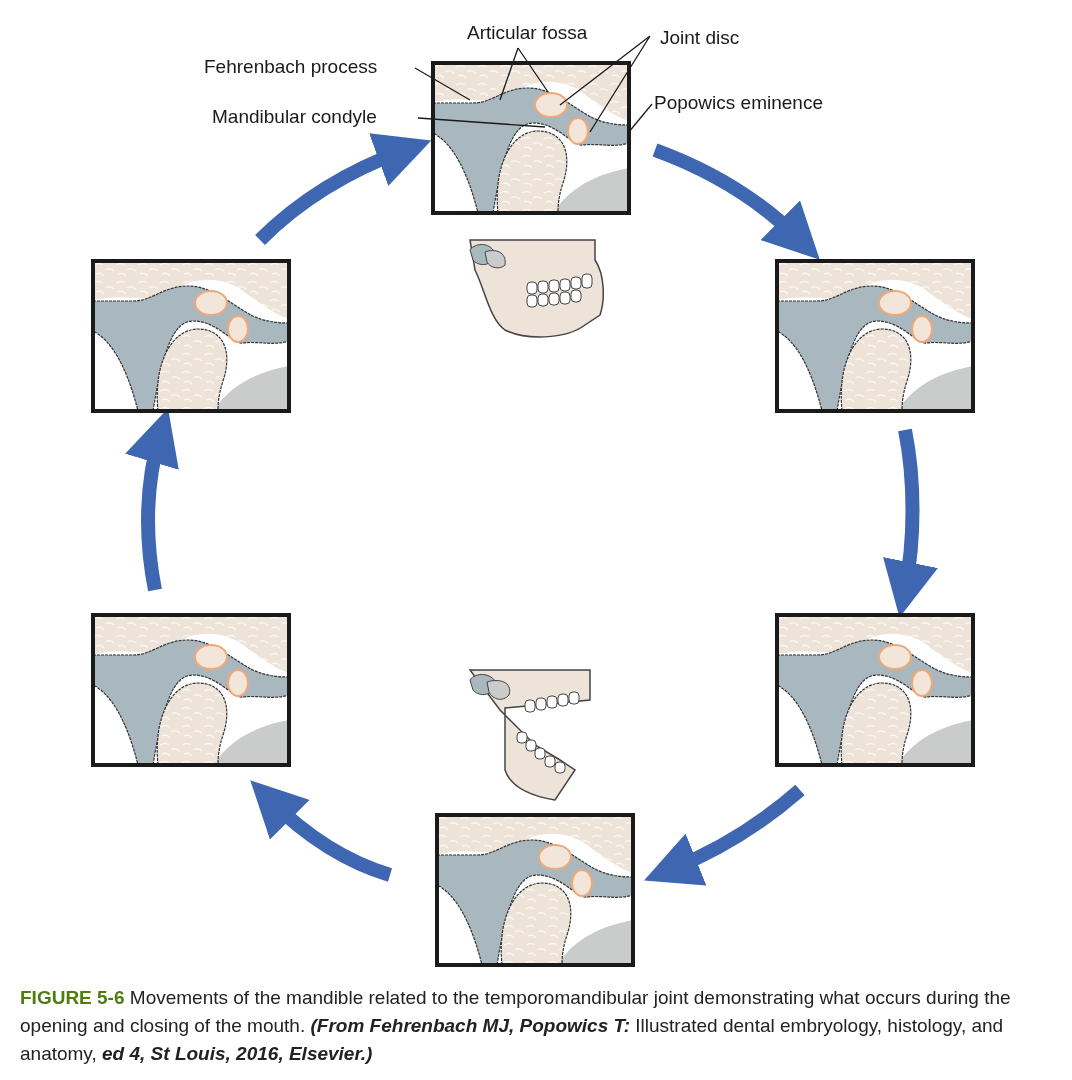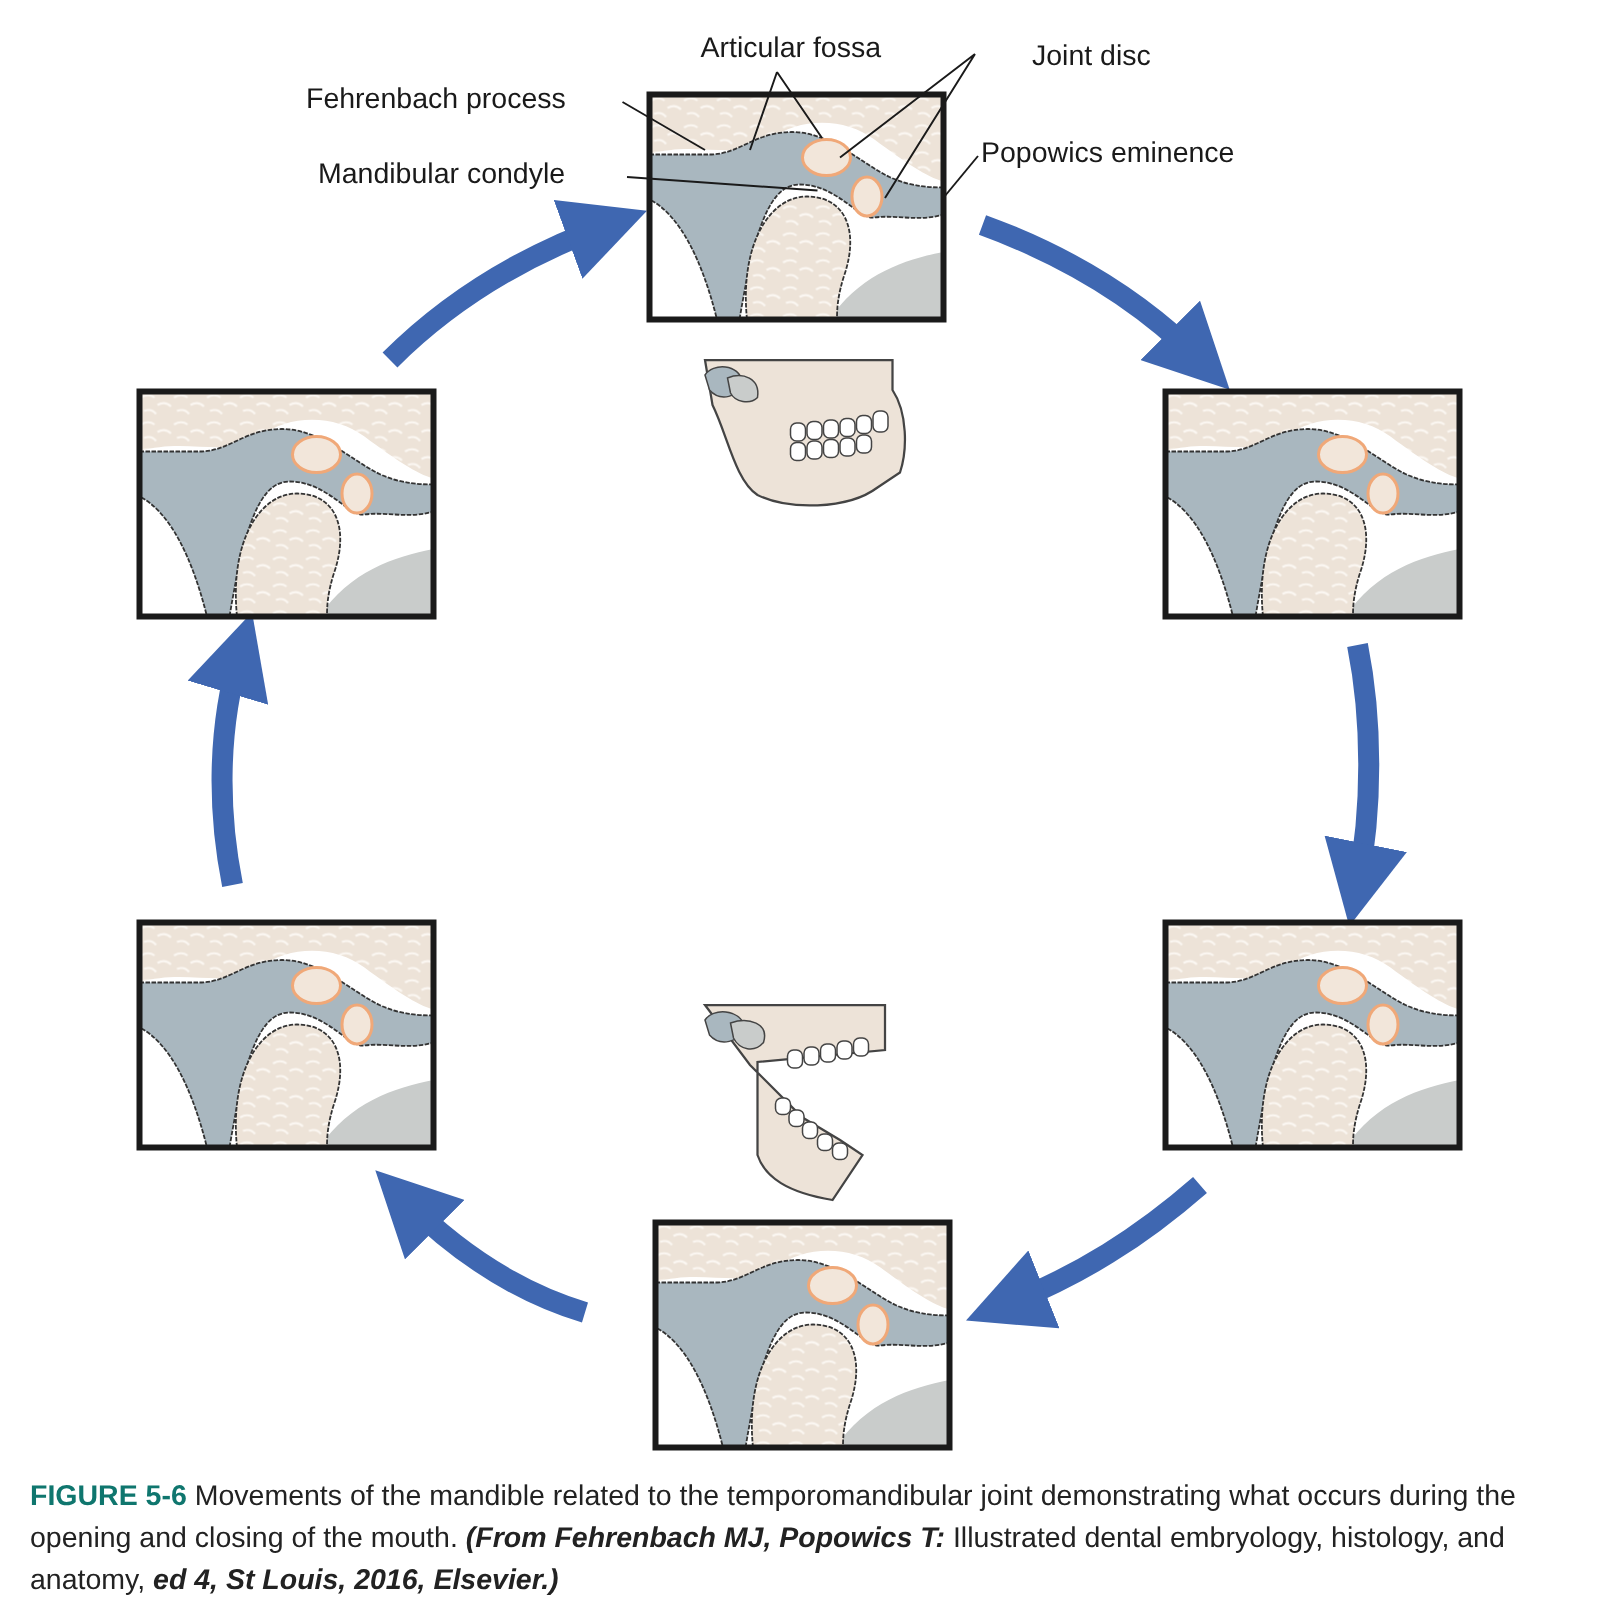--- a/index.html
+++ b/index.html
@@ -1,20 +1,20 @@
 <!DOCTYPE html>
 <html><head>
 <meta charset="utf-8">
 <style>
   html,body{margin:0;padding:0;background:#fff;}
   body{width:1072px;height:1080px;position:relative;overflow:hidden;font-family:"Liberation Sans",sans-serif;}
   #stage{position:absolute;left:0;top:0;width:1072px;height:970px;}
   .label{position:absolute;font-size:19px;color:#1a1a1a;white-space:nowrap;font-family:"Liberation Sans",sans-serif;}
   .caption{position:absolute;left:20px;top:984px;width:1032px;font-size:19px;line-height:28px;color:#222;font-family:"Liberation Sans",sans-serif;}
-  .caption .fig{color:#0f766e;font-weight:bold;}
+  .caption .fig{color:#4d7c0f;font-weight:bold;}
   .caption i{font-style:italic;font-weight:bold;}
 </style>
 </head>
 <body>
 
 <div id="stage">
   <svg width="1072" height="970" viewBox="0 0 1072 970" xmlns="http://www.w3.org/2000/svg">
     <defs>
       <pattern id="bonePat" width="22" height="18" patternUnits="userSpaceOnUse">
         <rect width="22" height="18" fill="#ede3d8"></rect>
@@ -90,21 +90,21 @@
     <g stroke="#1a1a1a" stroke-width="1.3" fill="none">
       <path d="M518 48 L500 100 M518 48 L548 92"></path>
       <path d="M650 36 L560 105 M650 36 L590 132"></path>
       <path d="M415 68 L470 100"></path>
       <path d="M418 118 L545 127"></path>
       <path d="M652 104 L628 133"></path>
     </g>
   </svg>
 
   <div class="label" style="left:431px;top:22px;margin-left:36px;">Articular fossa</div>
-  <div class="label" style="left:688px;top:27px;">Joint disc</div>
+  <div class="label" style="left:660px;top:27px;">Joint disc</div>
   <div class="label" style="left:204px;top:56px;">Fehrenbach process</div>
   <div class="label" style="left:212px;top:106px;text-align:center;">Mandibular condyle</div>
   <div class="label" style="left:654px;top:92px;">Popowics eminence</div>
 </div>
 
 <div class="caption">
   <span class="fig">FIGURE 5-6</span>
   <span>Movements of the mandible related to the temporomandibular joint demonstrating what occurs during the opening and closing of the mouth.</span>
   <i>(From Fehrenbach MJ, Popowics T:</i>
   <span>Illustrated dental embryology, histology, and anatomy,</span>

